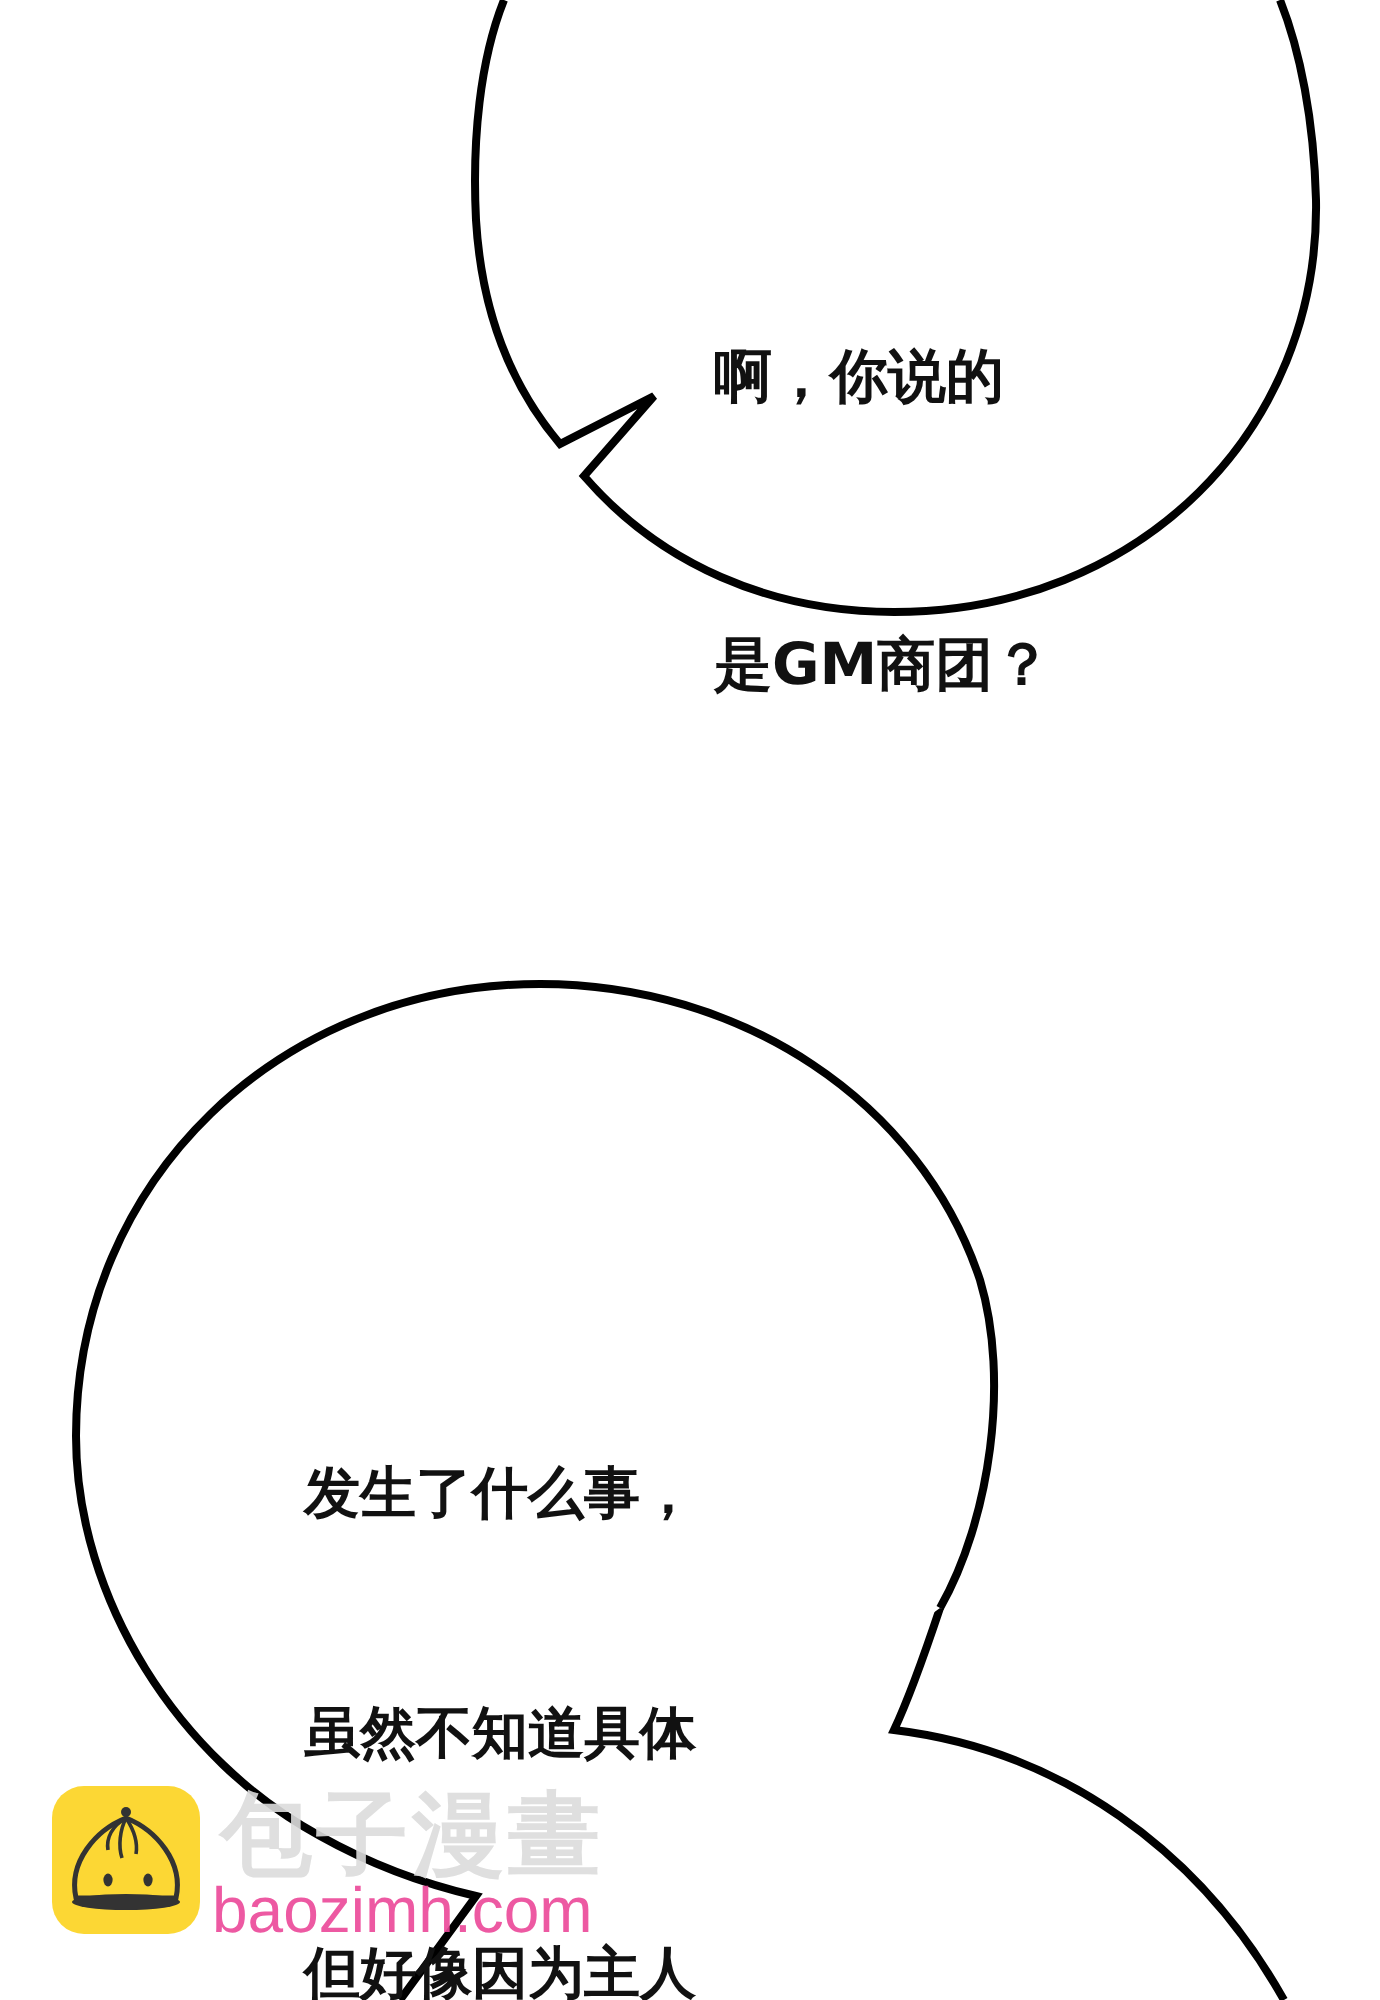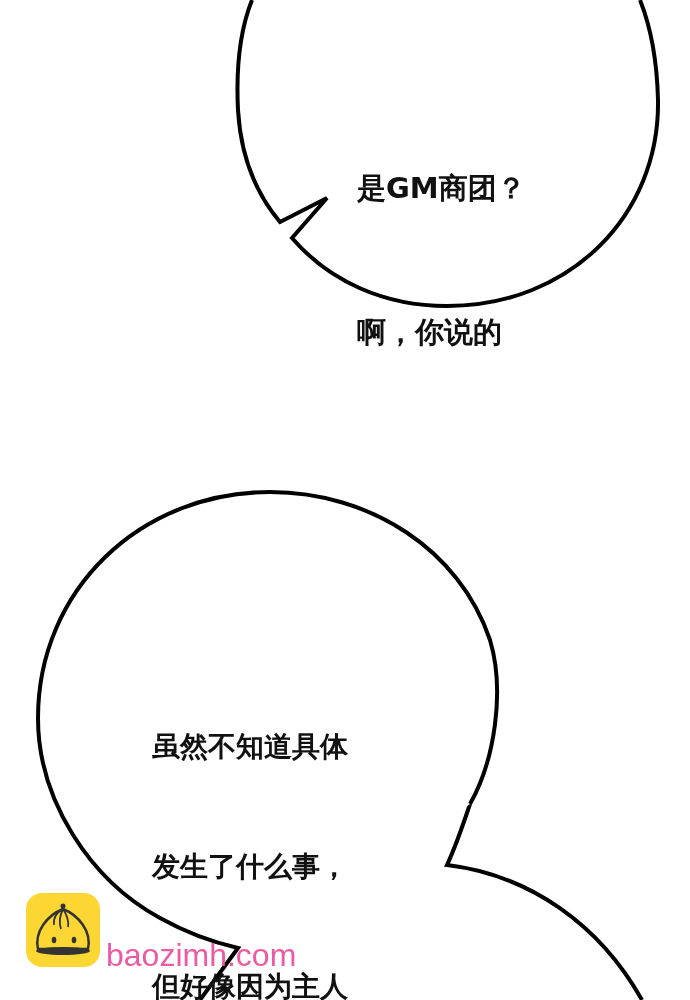--- a/index.html
+++ b/index.html
@@ -107,40 +107,41 @@
     <path d="M 470 804
          C 495 760, 505 690, 490 640
          C 460 550, 370 492, 270 492
          C 140 492, 38 590, 38 718
          C 38 800, 90 880, 160 918
          C 185 932, 212 942, 238 948
          L 200 1000" fill="#ffffff" stroke="#000000" stroke-width="4" stroke-linejoin="miter"></path>
   </svg>
 
   <div class="dialogue" id="bubble-top-text">
+    <span class="line">啊，你说的</span>
     <span class="line">是GM商团？</span>
-    <span class="line">啊，你说的</span>
   </div>
 
   <div class="dialogue" id="bubble-bottom-text">
+    <span class="line">发生了什么事，</span>
     <span class="line">虽然不知道具体</span>
-    <span class="line">发生了什么事，</span>
     <span class="line">但好像因为主人</span>
     
   </div>
 
   <div class="watermark">
     <div class="logo">
       <svg width="74" height="74" viewBox="0 0 74 74">
         <path d="M 12 56 C 8 38, 22 22, 37 16 C 52 22, 66 38, 62 56 Z" fill="#fcd734" stroke="#333333" stroke-width="2.5"></path>
         <path d="M 37 16 C 34 22, 33 30, 35 36" fill="none" stroke="#333333" stroke-width="1.8"></path>
         <path d="M 37 16 C 41 22, 43 28, 42 34" fill="none" stroke="#333333" stroke-width="1.8"></path>
         <path d="M 37 16 C 30 20, 27 26, 28 32" fill="none" stroke="#333333" stroke-width="1.8"></path>
         <circle cx="37" cy="13" r="2.5" fill="#333333"></circle>
         <ellipse cx="28" cy="47" rx="2.3" ry="3.2" fill="#333333"></ellipse>
         <ellipse cx="48" cy="47" rx="2.3" ry="3.2" fill="#333333"></ellipse>
         <ellipse cx="37" cy="58" rx="27" ry="4" fill="#333333"></ellipse>
       </svg>
     </div>
+    <span class="cn">包子漫畫</span>
     <span class="en">baozimh.com</span>
   </div>
 
 </div>
 
 </body></html>

